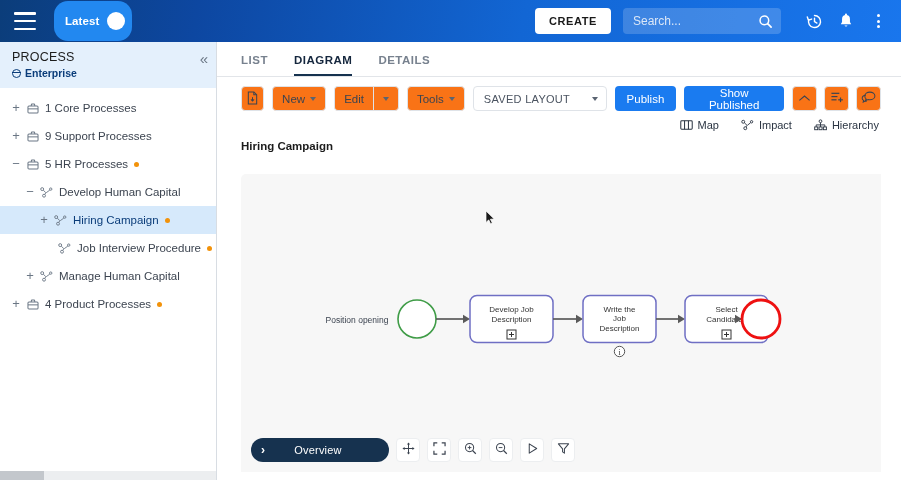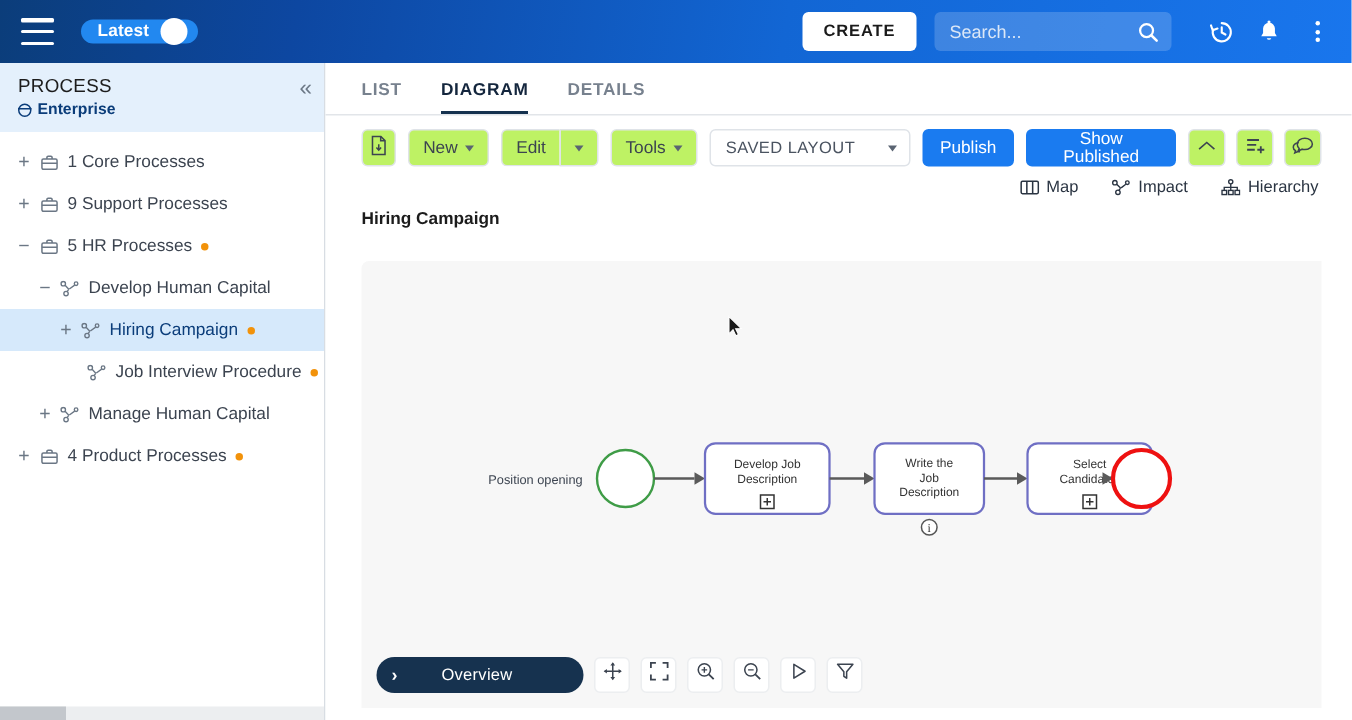--- a/index.html
+++ b/index.html
@@ -19,21 +19,21 @@
   }
   .hamburger {
     margin-left: 14px; width: 22px; height: 18px;
     display: flex; flex-direction: column; justify-content: space-between;
     cursor: pointer;
   }
   .hamburger i { display: block; height: 2.5px; background: #ffffff; border-radius: 1px; }
 
   .latest-toggle {
     margin-left: 18px;
-    height: 16px; min-width: 78px;
+    height: 40px; min-width: 78px;
     background: #2288f0;
     border-radius: 14px;
     display: flex; align-items: center;
     padding: 0 3px 0 11px;
     cursor: pointer;
   }
   .latest-toggle .lbl {
     color: #ffffff; font-size: 11.5px; font-weight: bold;
     letter-spacing: .1px; margin-right: 8px;
   }
@@ -152,21 +152,21 @@
     color: #77818e; padding-bottom: 8px; cursor: pointer;
     border-bottom: 2.5px solid transparent;
   }
   .tab.active { color: #14263d; border-bottom-color: #16324f; }
 
   .toolbar {
     display: flex; align-items: center;
     padding: 9px 20px 0 24px; gap: 8px;
   }
   .tb-btn {
-    height: 25px; background: #bef264;
+    height: 25px; background: #f97316;
     border: 1px solid #dfe3e8; border-radius: 4px;
     display: flex; align-items: center; justify-content: center;
     font-size: 11.5px; color: #3c4450; cursor: pointer;
     padding: 0 9px; gap: 5px;
     font-family: "Liberation Sans", sans-serif;
     white-space: nowrap;
   }
   .tb-btn.icon-only { width: 25px; padding: 0; }
   .caret {
     width: 0; height: 0;

